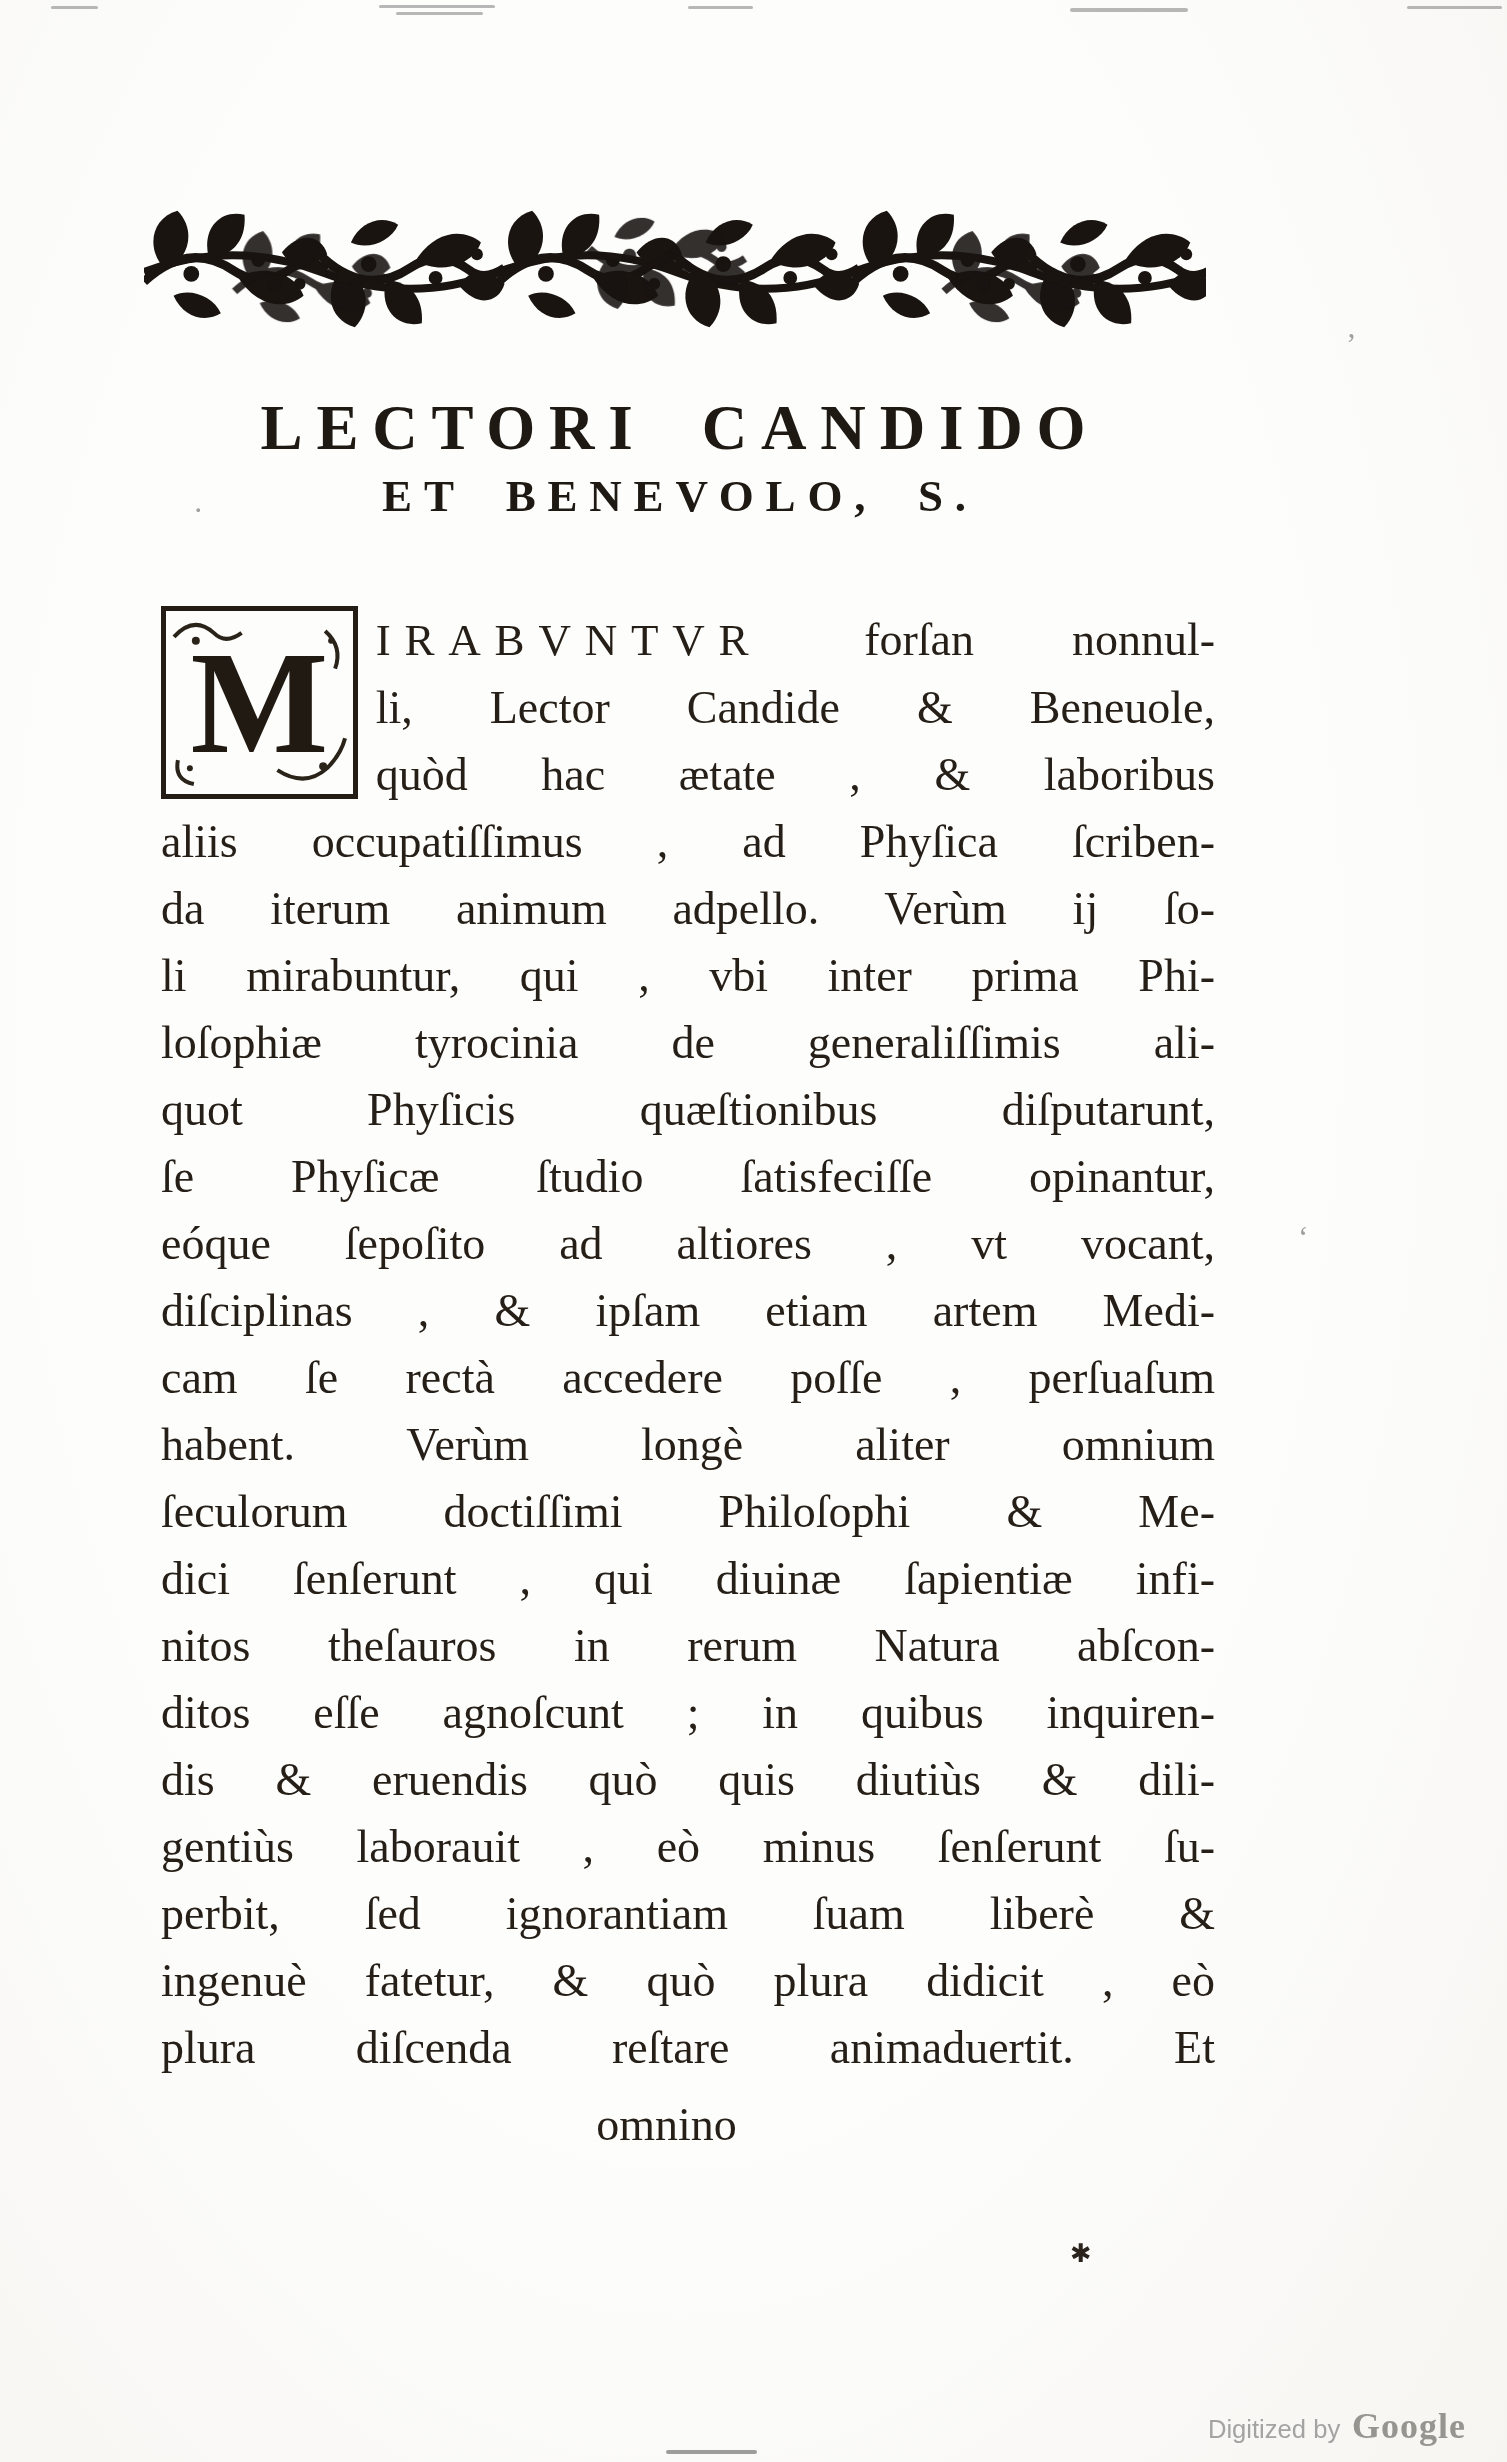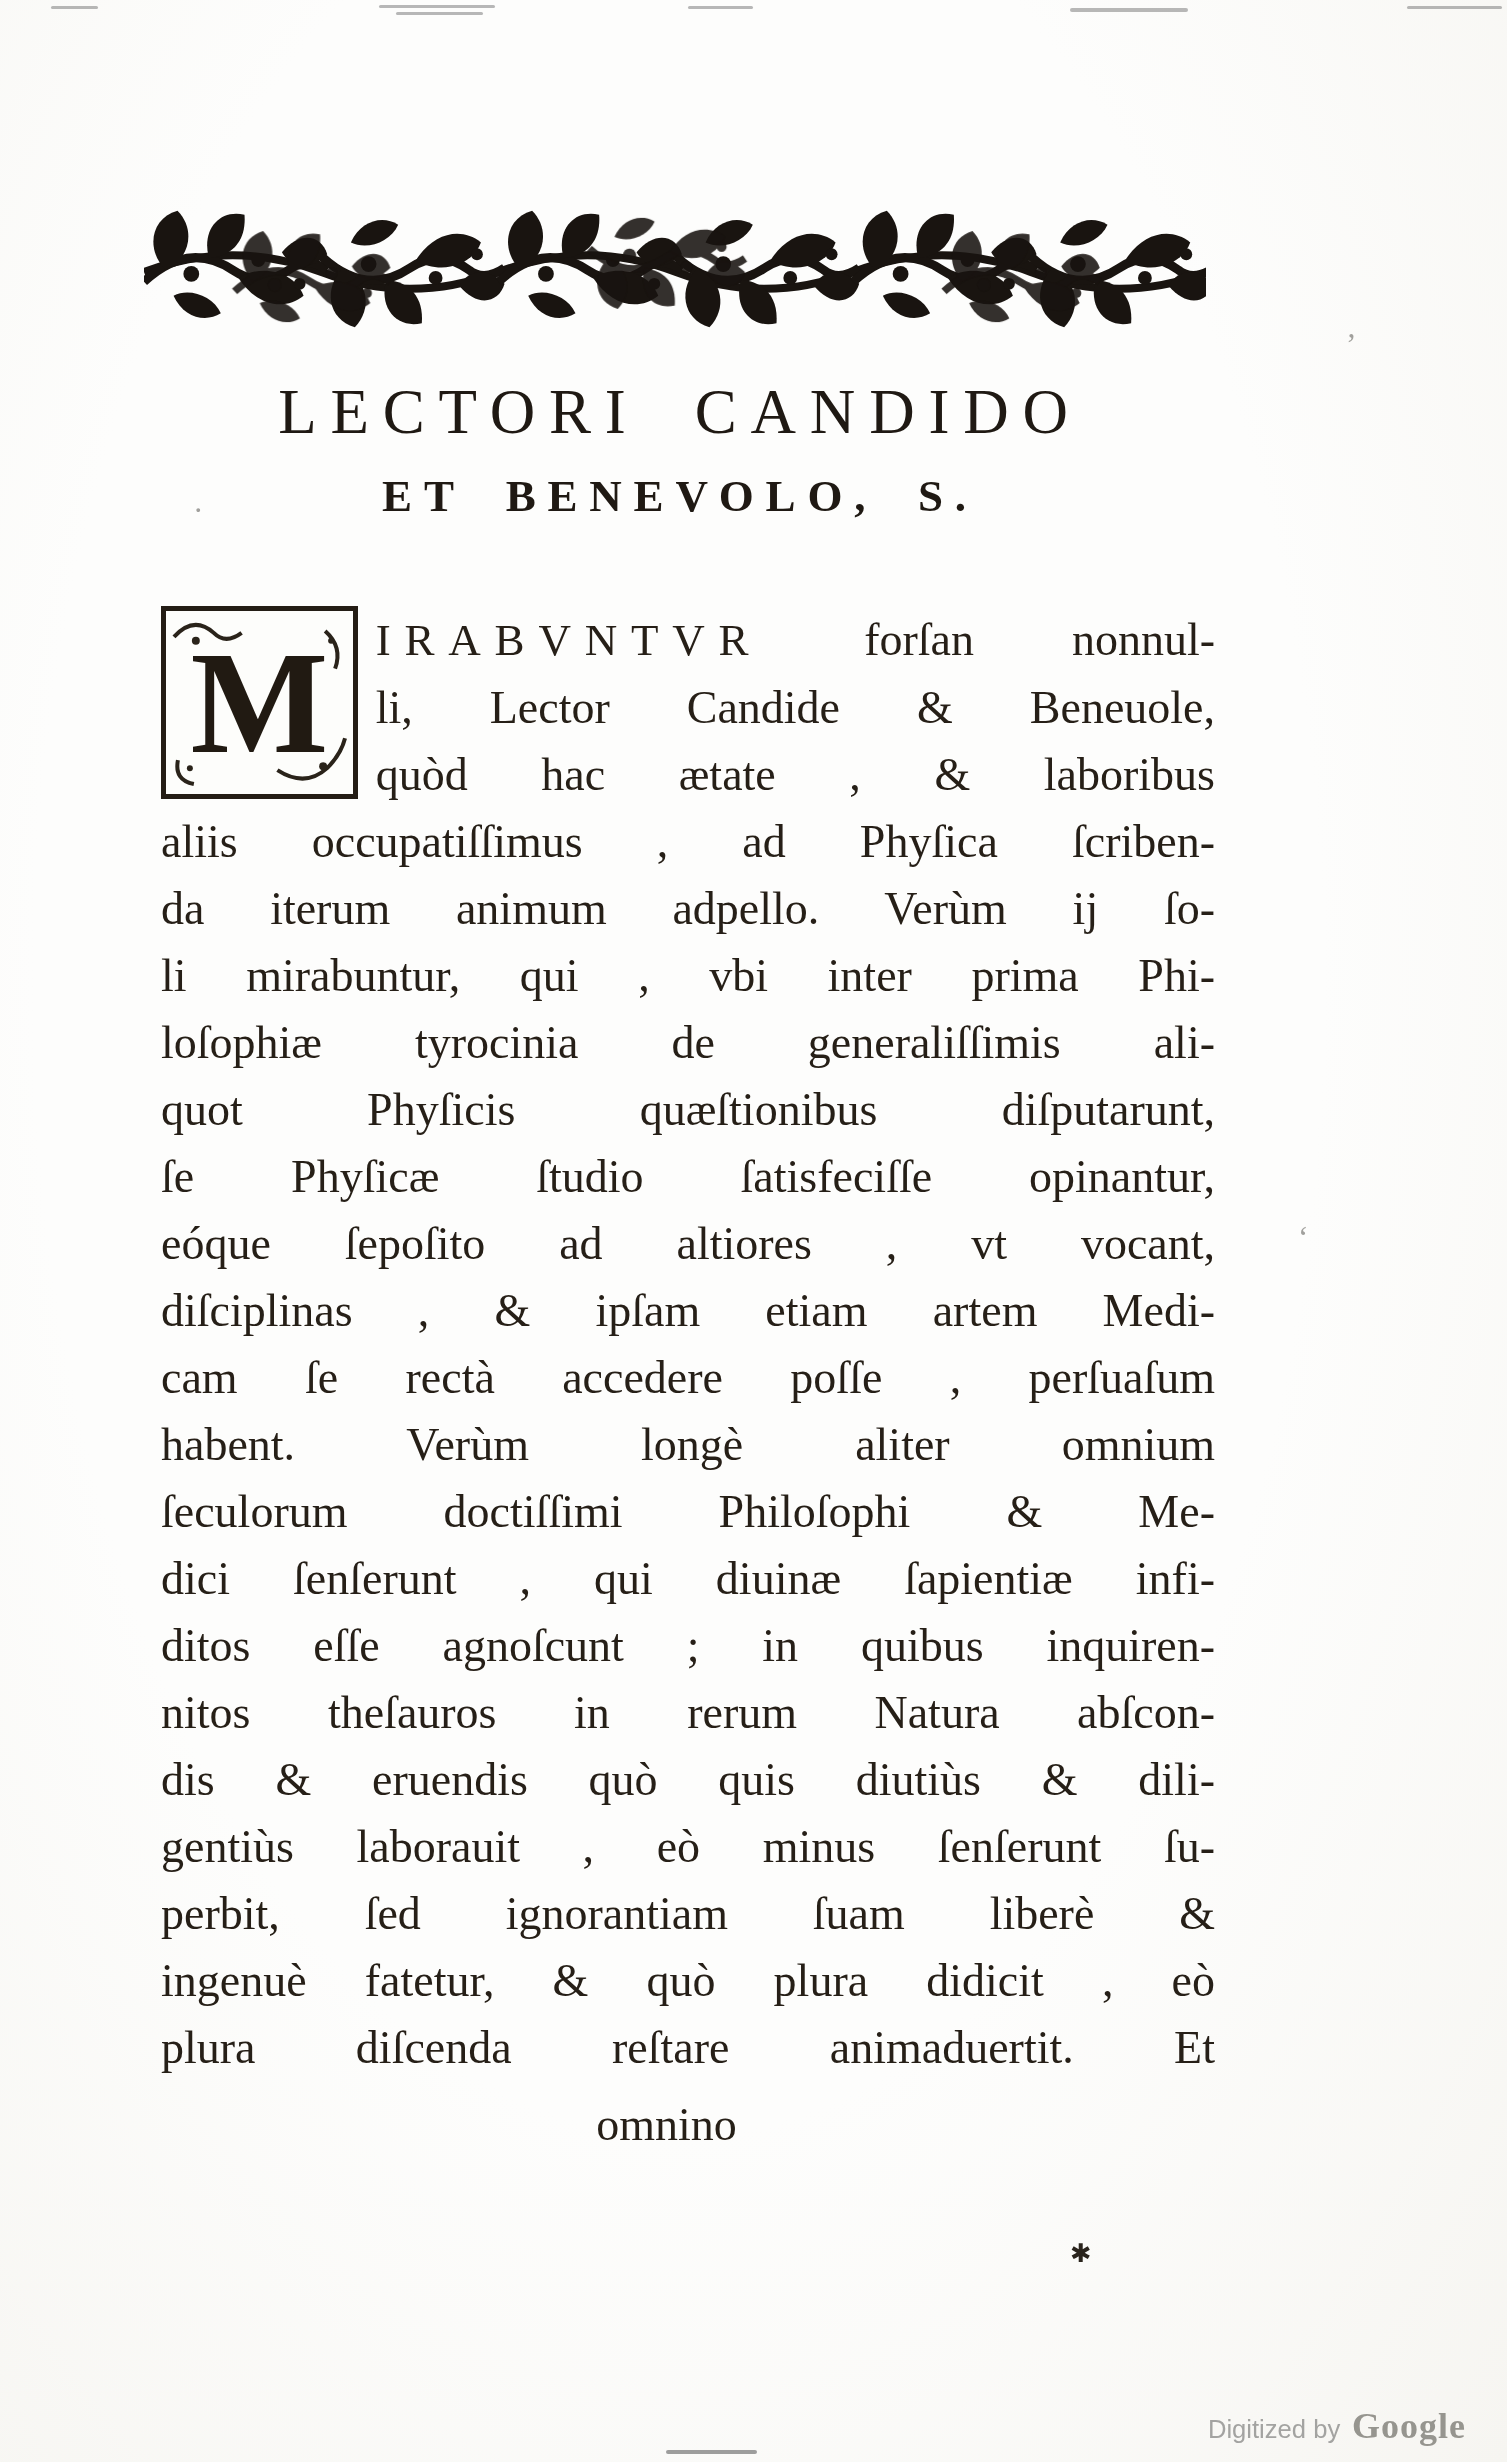--- a/index.html
+++ b/index.html
@@ -16,22 +16,22 @@
   
   .edge-dash { position:absolute; background:#7d7d7d; opacity:.55; border-radius:2px; }
   .artifact  { position:absolute; color:#8b8a86; opacity:.8; font-size:31.5px; }
 
   
   .ornament { position:absolute; left:144px; top:201px; width:1062px; height:138px; }
   .ornament svg { width:100%; height:100%; display:block; }
 
   
   .title {
-    position:absolute; left:148px; top:376px; width:1064px;
-    text-align:center; font-weight:400; font-size:63px;
+    position:absolute; left:148px; top:392px; width:1064px;
+    text-align:center; font-weight:700; font-size:63px;
     letter-spacing:13.8px; word-spacing:25.6px; white-space:nowrap;
     color:#1f1913;
   }
   .subtitle {
     position:absolute; left:148px; top:470px; width:1064px;
     text-align:center; font-weight:700; font-size:45px;
     letter-spacing:11.8px; word-spacing:17.7px; white-space:nowrap;
     color:#1f1913;
   }
 
@@ -139,22 +139,22 @@
     <div class="tline">li mirabuntur, qui , vbi inter prima Phi-</div>
     <div class="tline">loſophiæ tyrocinia de generaliſſimis ali-</div>
     <div class="tline">quot Phyſicis quæſtionibus diſputarunt,</div>
     <div class="tline">ſe Phyſicæ ſtudio ſatisfeciſſe opinantur,</div>
     <div class="tline">eóque ſepoſito ad altiores , vt vocant,</div>
     <div class="tline">diſciplinas , &amp; ipſam etiam artem Medi-</div>
     <div class="tline">cam ſe rectà accedere poſſe , perſuaſum</div>
     <div class="tline">habent. Verùm longè aliter omnium</div>
     <div class="tline">ſeculorum doctiſſimi Philoſophi &amp; Me-</div>
     <div class="tline">dici ſenſerunt , qui diuinæ ſapientiæ infi-</div>
+    <div class="tline">nitos theſauros in rerum Natura abſcon-</div>
     <div class="tline">ditos eſſe agnoſcunt ; in quibus inquiren-</div>
-    <div class="tline">nitos theſauros in rerum Natura abſcon-</div>
     <div class="tline">dis &amp; eruendis quò quis diutiùs &amp; dili-</div>
     <div class="tline">gentiùs laborauit , eò minus ſenſerunt ſu-</div>
     <div class="tline">perbit, ſed ignorantiam ſuam liberè &amp;</div>
     <div class="tline">ingenuè fatetur, &amp; quò plura didicit , eò</div>
     <div class="tline">plura diſcenda reſtare animaduertit.  Et</div>
 
     <div class="catchword">omnino</div>
   </div>
 
   <div class="section-mark">✱</div>

